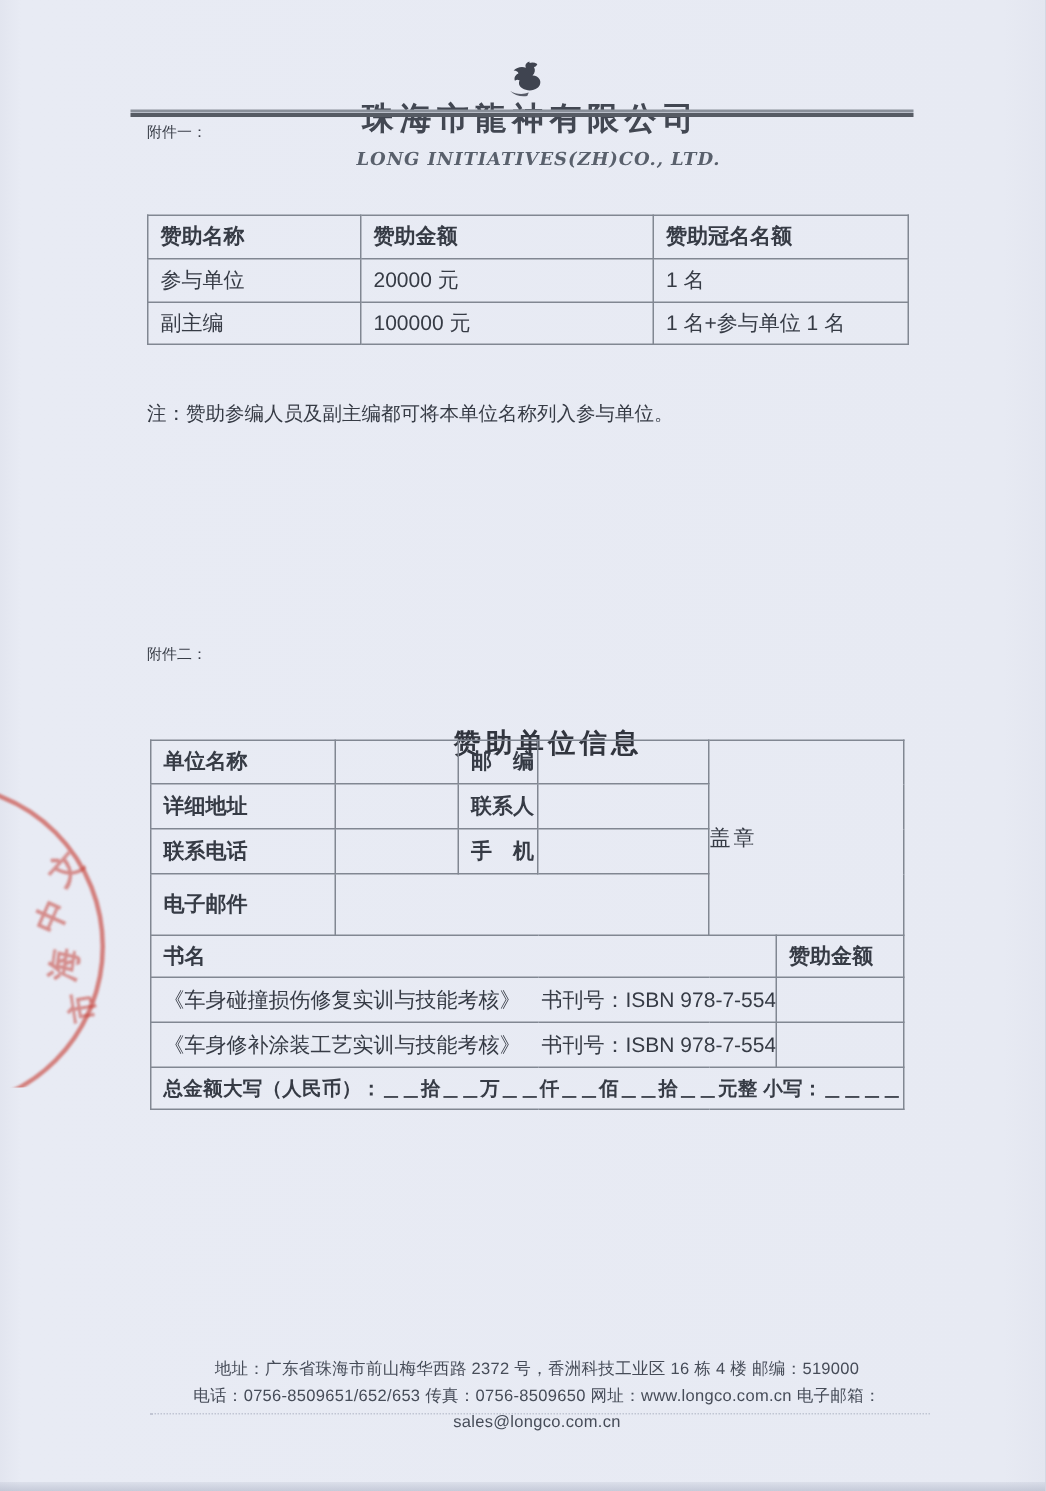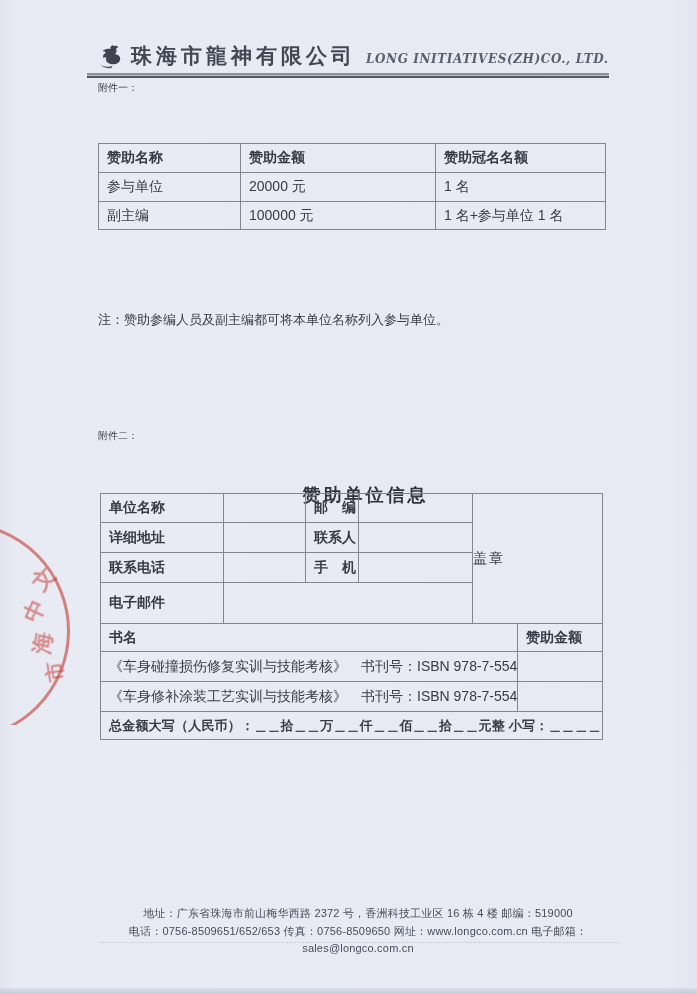--- a/index.html
+++ b/index.html
@@ -8,21 +8,21 @@
     width:697px;height:994px;
     margin:0 auto;
     background:linear-gradient(90deg,#e2e5ef 0,#e8ebf4 2%,#e7eaf3 96%,#e3e6f0 100%);
     font-family:"Liberation Sans","DejaVu Sans",sans-serif;
     color:#363b45;
     overflow:hidden;
   }
   .abs{position:absolute;}
 
   
-  .hdr{left:98px;top:40px;width:512px;height:32px;display:flex;align-items:center;}
+  .hdr{left:98px;top:40px;width:512px;height:32px;display:flex;align-items:center;flex-direction:column;}
   .logo{width:27px;height:25px;margin-right:6px;flex:0 0 auto;}
   .cn-name{
     font-family:"DejaVu Serif","Liberation Serif",serif;
     font-size:21px;font-weight:bold;letter-spacing:4px;color:#424752;white-space:nowrap;
   }
   .en-name{
     font-family:"DejaVu Serif","Liberation Serif",serif;
     font-style:italic;font-weight:bold;font-size:12px;letter-spacing:.6px;
     color:#59606c;margin-left:10px;white-space:nowrap;padding-top:6px;
   }
@@ -99,21 +99,21 @@
       <td>1 名</td>
     </tr>
     <tr style="height:28px">
       <td>副主编</td>
       <td>100000 元</td>
       <td>1 名+参与单位 1 名</td>
     </tr>
   </tbody>
     </table>
 
-  <div class="abs note" style="left:98px;top:267px;width:507px;margin-top:44px;">注：赞助参编人员及副主编都可将本单位名称列入参与单位。</div>
+  <div class="abs note" style="left:98px;top:267px;width:507px;">注：赞助参编人员及副主编都可将本单位名称列入参与单位。</div>
 
   <div class="abs attach-label" style="left:98px;top:429px;">附件二：</div>
   <div class="abs sec-title" style="left:112px;top:455px;margin-top:28px;">赞助单位信息</div>
 
   <table class="abs" style="left:100px;top:493px;width:502px;">
     <colgroup>
       <col style="width:123px">
         <col style="width:82px">
         <col style="width:53px">
       <col style="width:114px">

